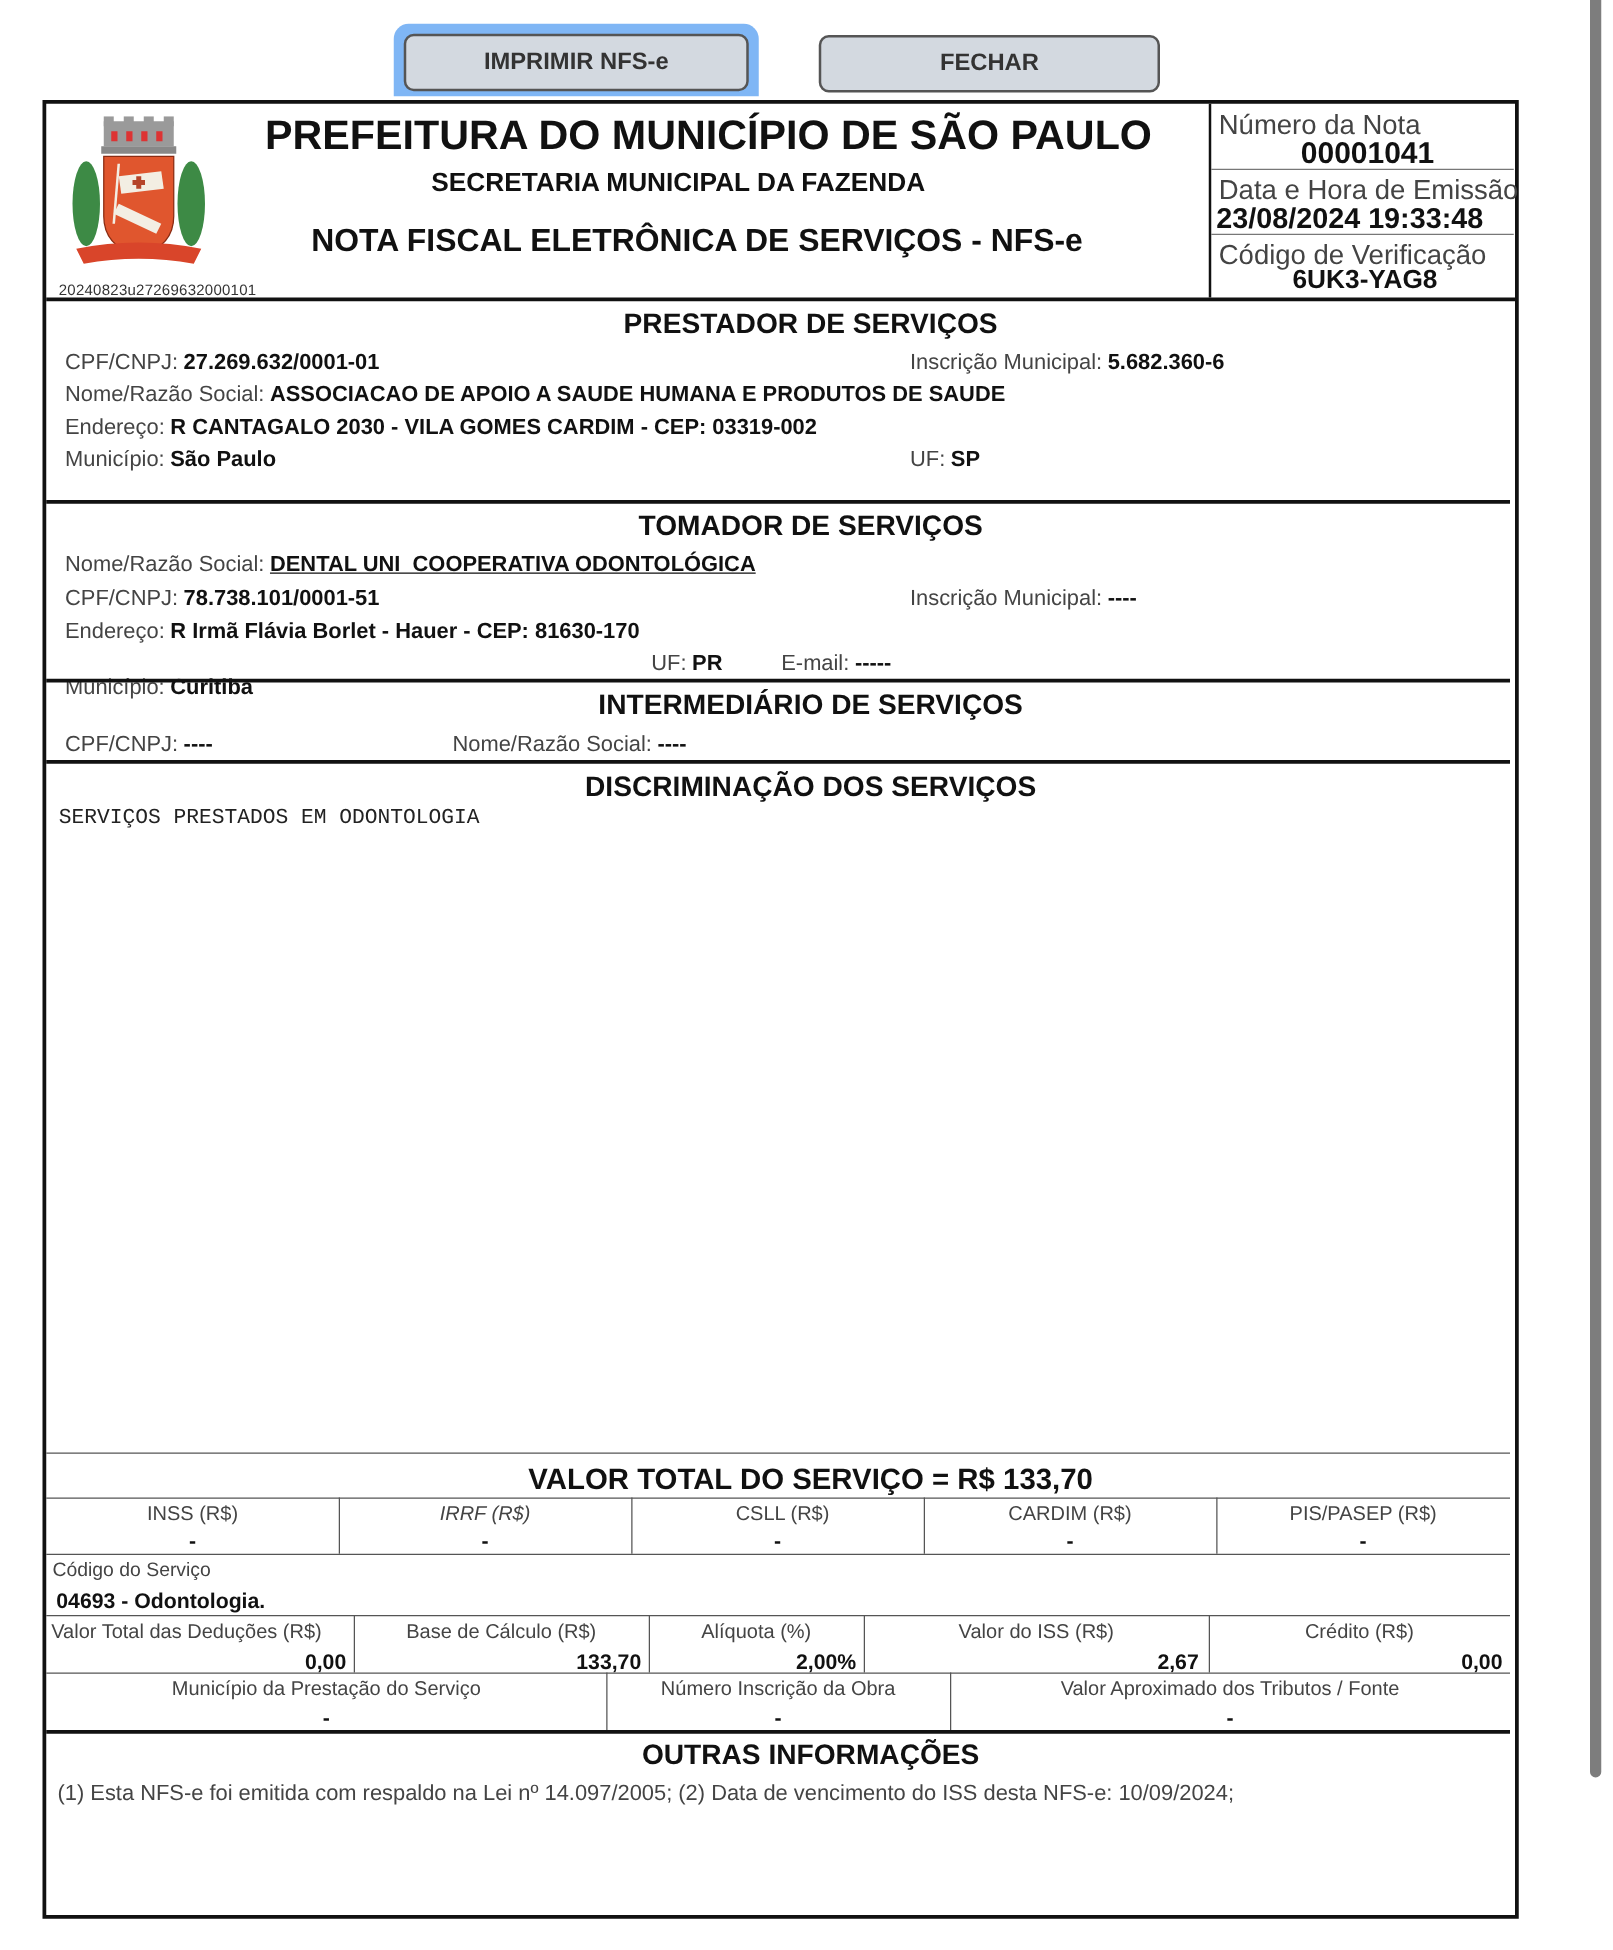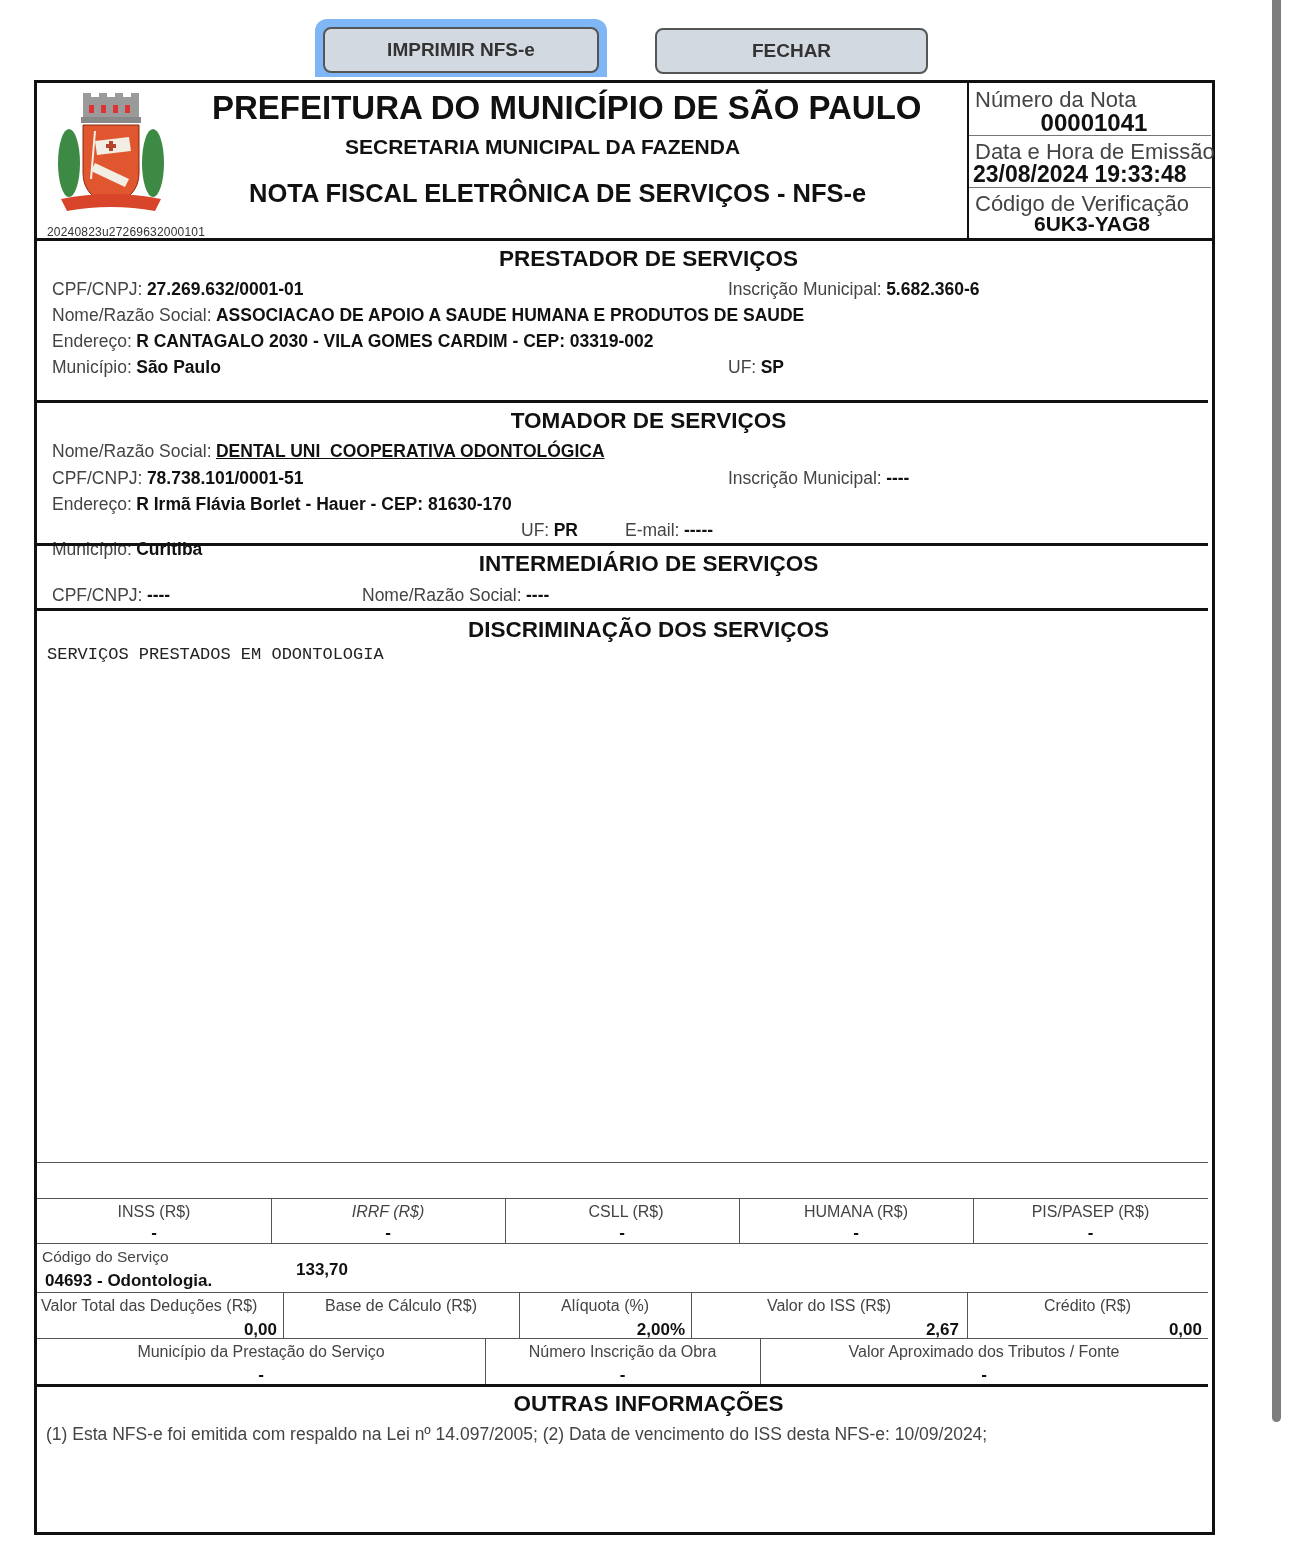--- a/index.html
+++ b/index.html
@@ -185,55 +185,56 @@
     </div>
   </div>
   <div class="hline thick" style="top:525px; width:1171px;"></div>
 
   <div>
     <div class="abs sec-title" style="top:534px;">DISCRIMINAÇÃO DOS SERVIÇOS</div>
     <div class="abs mono" style="left:10px; top:562px;">SERVIÇOS PRESTADOS EM ODONTOLOGIA</div>
   </div>
   <div class="hline thin" style="top:1079px; width:1171px;"></div>
 
+  <div class="abs sec-title" style="top:1087px; font-size:23.5px;">VALOR TOTAL DO SERVIÇO = R$ 133,70</div>
   <div class="hline thin" style="top:1115px; width:1171px;"></div>
 
   <div>
     <div class="vline" style="left:234px; top:1115px; height:45px;"></div>
     <div class="vline" style="left:468px; top:1115px; height:45px;"></div>
     <div class="vline" style="left:702px; top:1115px; height:45px;"></div>
     <div class="vline" style="left:936px; top:1115px; height:45px;"></div>
 
     <div class="cell-lbl" style="left:0; width:234px; top:1120px;">INSS (R$)</div>
     <div class="cell-val" style="left:0; width:234px; top:1140px; text-align:center;">-</div>
     <div class="cell-lbl" style="left:234px; width:234px; top:1120px;font-style:italic;">IRRF (R$)</div>
     <div class="cell-val" style="left:234px; width:234px; top:1140px; text-align:center;">-</div>
     <div class="cell-lbl" style="left:472px; width:234px; top:1120px;">CSLL (R$)</div>
     <div class="cell-val" style="left:468px; width:234px; top:1140px; text-align:center;">-</div>
-    <div class="cell-lbl" style="left:702px; width:234px; top:1120px;">HUMANA (R$)</div>
+    <div class="cell-lbl" style="left:702px; width:234px; top:1120px;">CARDIM (R$)</div>
     <div class="cell-val" style="left:702px; width:234px; top:1140px; text-align:center;">-</div>
     <div class="cell-lbl" style="left:936px; width:235px; top:1120px;">PIS/PASEP (R$)</div>
     <div class="cell-val" style="left:936px; width:235px; top:1140px; text-align:center;">-</div>
   </div>
   <div class="hline thin" style="top:1160px; width:1171px;"></div>
 
   <div class="abs" style="left:5px; top:1165px; font-size:15.5px; color:#444;">Código do Serviço</div>
   <div class="abs" style="left:8px; top:1188px; font-size:17px; font-weight:bold;">04693 - Odontologia.</div>
   <div class="hline thin" style="top:1209px; width:1171px;"></div>
 
   <div>
     <div class="vline" style="left:246px; top:1209px; height:46px;"></div>
     <div class="vline" style="left:482px; top:1209px; height:46px;"></div>
     <div class="vline" style="left:654px; top:1209px; height:46px;"></div>
     <div class="vline" style="left:930px; top:1209px; height:46px;"></div>
 
     <div class="cell-lbl" style="left:4px; width:242px; top:1214px; text-align:left;">Valor Total das Deduções (R$)</div>
     <div class="cell-val" style="left:0; width:240px; top:1237px; text-align:right;">0,00</div>
     <div class="cell-lbl" style="left:246px; width:236px; top:1214px;">Base de Cálculo (R$)</div>
-    <div class="cell-val" style="left:246px; width:230px; top:1177px; text-align:left;margin-left:13px;">133,70</div>
+    <div class="cell-val" style="left:246px; width:230px; top:1237px; text-align:right;">133,70</div>
     <div class="cell-lbl" style="left:482px; width:172px; top:1214px;">Alíquota (%)</div>
     <div class="cell-val" style="left:482px; width:166px; top:1237px; text-align:right;">2,00%</div>
     <div class="cell-lbl" style="left:654px; width:276px; top:1214px;">Valor do ISS (R$)</div>
     <div class="cell-val" style="left:654px; width:268px; top:1237px; text-align:right;">2,67</div>
     <div class="cell-lbl" style="left:930px; width:241px; top:1214px;">Crédito (R$)</div>
     <div class="cell-val" style="left:930px; width:235px; top:1237px; text-align:right;">0,00</div>
   </div>
   <div class="hline thin" style="top:1255px; width:1171px;"></div>
 
   <div>

